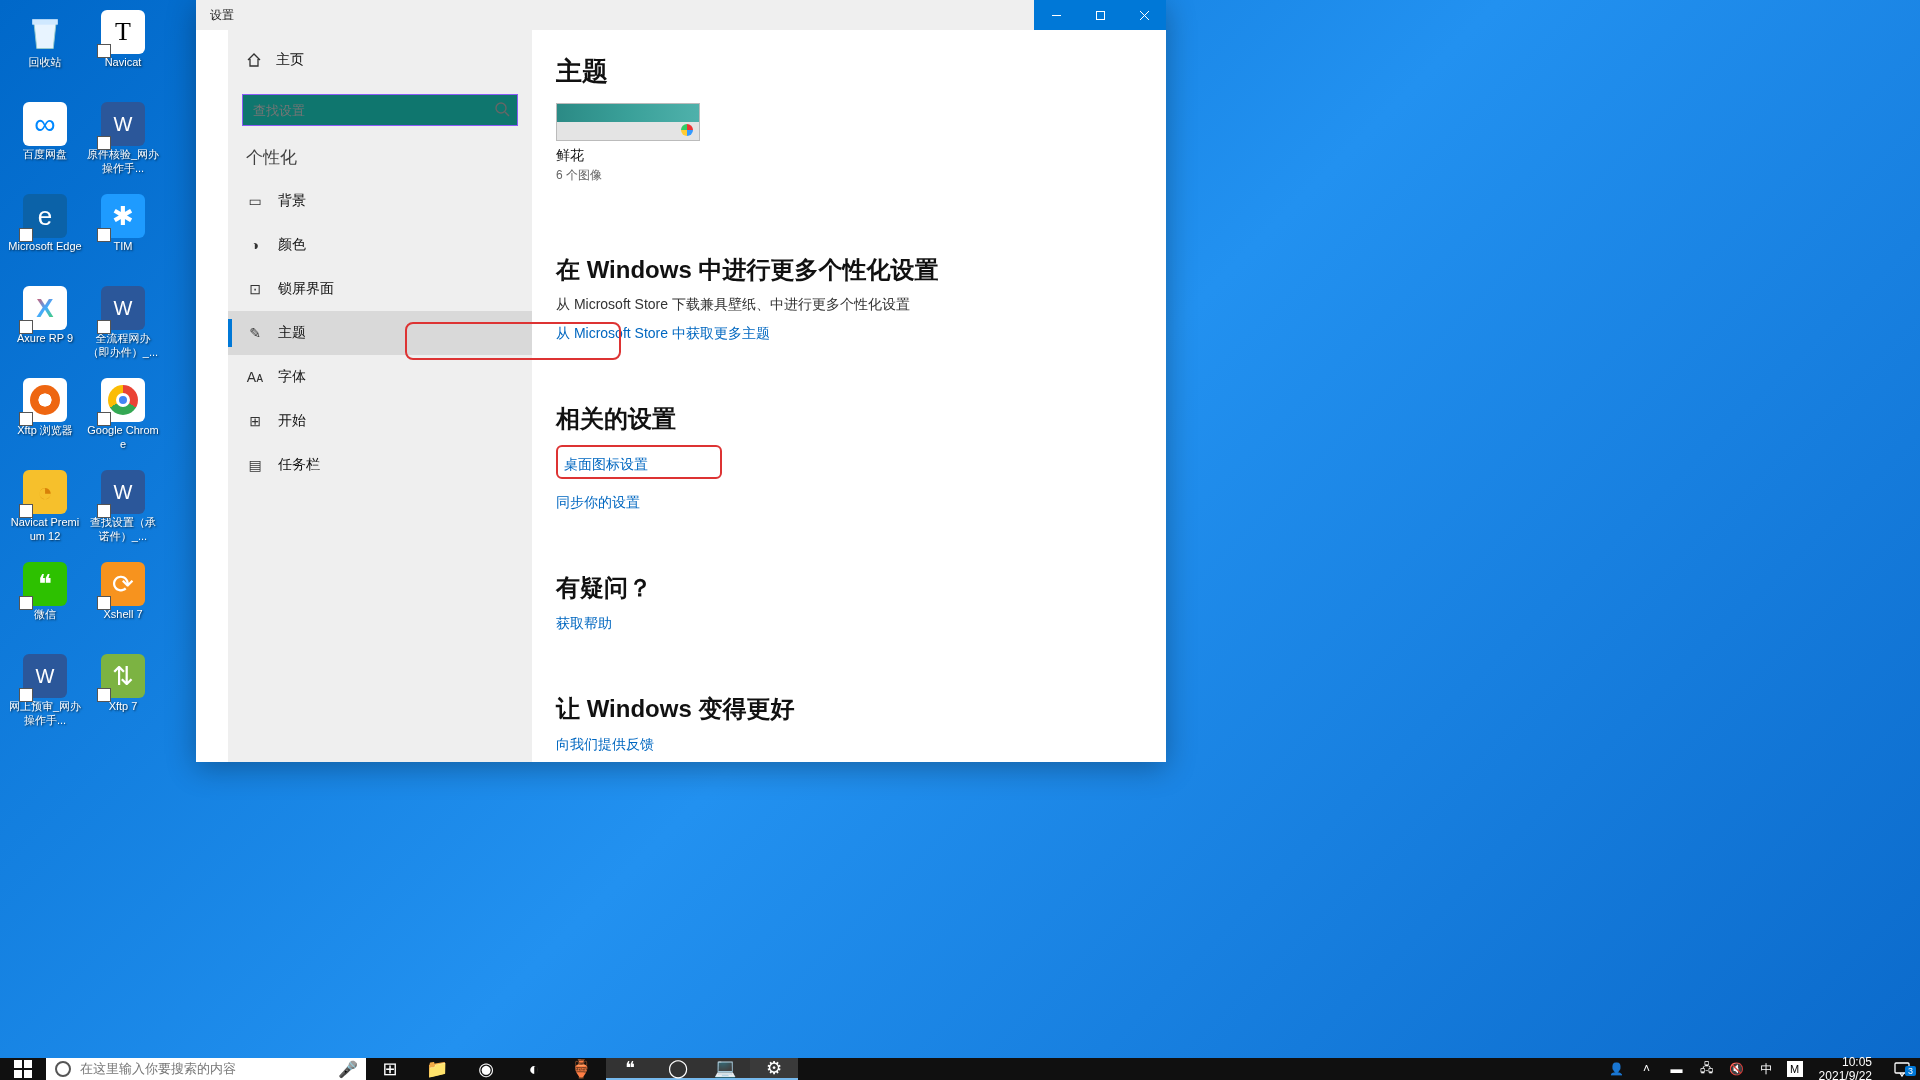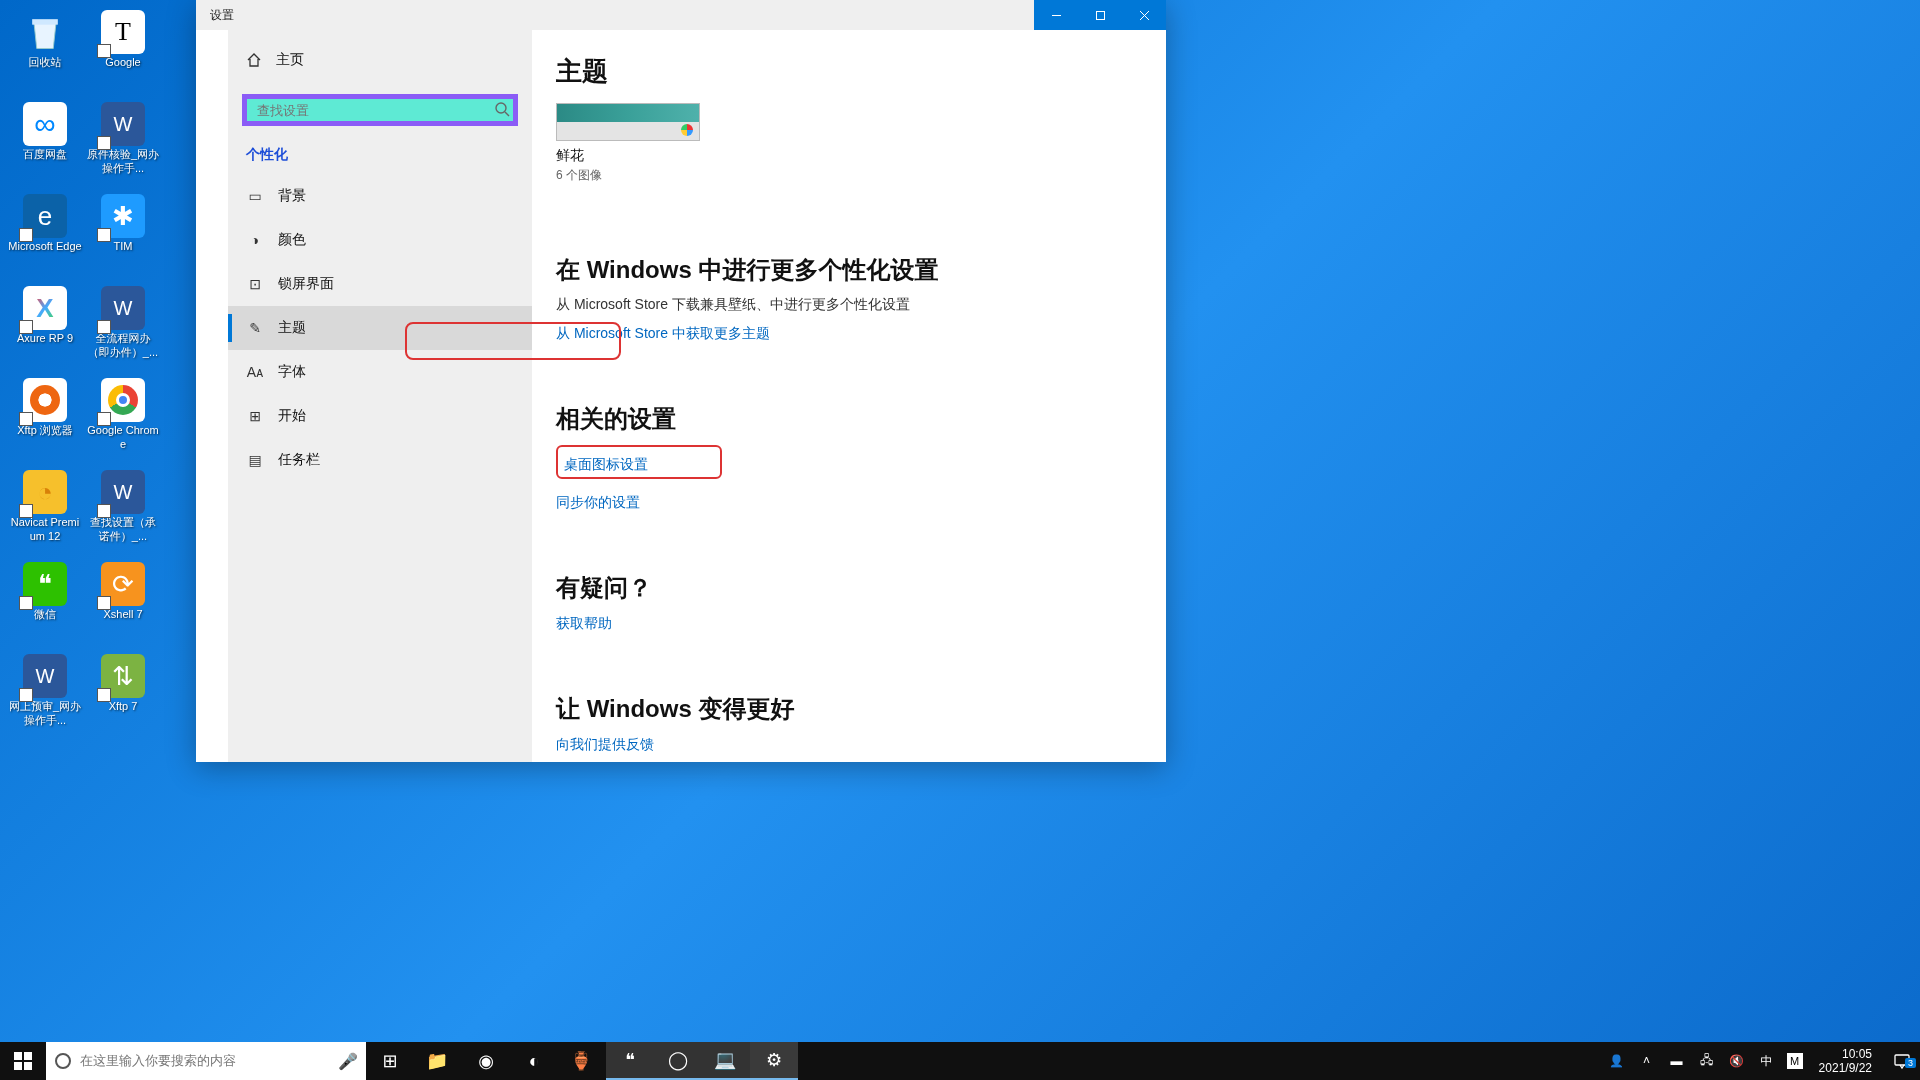--- a/index.html
+++ b/index.html
@@ -19,23 +19,23 @@
 .win { position: absolute; left: 196px; top: 0; width: 970px; height: 762px; background: #fff; display: flex; flex-direction: column; box-shadow: 0 6px 28px rgba(0,0,0,.3); }
 .titlebar { height: 30px; background: #efefef; display: flex; align-items: center; justify-content: space-between; padding-left: 14px; }
 .titlebar .t { font-size: 12px; color: #222; }
 .tbtns { display: flex; }
 .tbtn { width: 44px; height: 30px; display: flex; align-items: center; justify-content: center; color: #fff; background: #0078d7; }
 
 .body { flex: 1; display: flex; min-height: 0; margin-left: 32px; }
 .side { width: 304px; background: #efefef; padding-top: 8px; }
 .side .home { display: flex; align-items: center; gap: 14px; height: 44px; padding-left: 18px; font-size: 14px; color: #111; cursor: pointer; }
 .searchwrap { margin: 12px 14px 14px; position: relative; }
-.searchwrap input { width: 100%; height: 32px; border: 5px solid #8b5cf6; background: #5eead4; padding: 0 30px 0 10px; font-size: 13px; outline: none; }
+.searchwrap input { width: 100%; height: 32px; border: 1px solid #8b5cf6; background: #0f766e; padding: 0 30px 0 10px; font-size: 13px; outline: none; }
 .searchwrap .sico { position: absolute; right: 8px; top: 7px; color: #555; }
-.cat { padding: 6px 18px 10px; font-size: 14px; font-weight: 700; color: #1d4ed8; }
+.cat { padding: 6px 18px 10px; font-size: 17px; font-weight: 400; color: #404040; }
 .nav-item { display: flex; align-items: center; gap: 14px; height: 44px; padding-left: 18px; font-size: 14px; color: #111; cursor: pointer; position: relative; }
 .nav-item.sel { background: #d9d9d9; }
 .nav-item.sel::before { content: ""; position: absolute; left: 0; top: 8px; bottom: 8px; width: 4px; background: #0078d7; }
 .nav-item .nico { width: 18px; display: flex; justify-content: center; color: #333; }
 .nav-red { position: absolute; border: 2px solid #d33; border-radius: 8px; pointer-events: none; }
 .nav-red.r1 { left: 209px; top: 322px; width: 216px; height: 38px; }
 
 .main { flex: 1; padding: 24px 0 0 24px; overflow: auto; }
 .main h1 { font-size: 26px; font-weight: 600; color: #111; margin-bottom: 14px; }
 .theme-prev { width: 144px; }
@@ -47,21 +47,21 @@
 .theme-prev .tcnt  { font-size: 12px; color: #666; margin-top: 2px; }
 
 .sec { margin-top: 70px; max-width: 560px; }
 .sec.sm { margin-top: 46px; }
 .sec h2 { font-size: 24px; font-weight: 600; color: #111; margin-bottom: 10px; }
 .sec .desc { font-size: 14px; color: #333; margin-bottom: 10px; }
 .link { color: #0067c0; font-size: 14px; cursor: pointer; display: inline-block; margin-bottom: 14px; }
 .linkbox { display: inline-block; border: 2px solid #d33; border-radius: 6px; padding: 9px 72px 3px 6px; }
 
 
-.taskbar { position: absolute; left: 0; right: 0; bottom: 0; height: 38px; background: #101010; display: flex; align-items: stretch; color: #fff; }
+.taskbar { position: absolute; left: 0; right: 0; bottom: 0; height: 22px; background: #101010; display: flex; align-items: stretch; color: #fff; }
 .tb-start { width: 46px; display: flex; align-items: center; justify-content: center; }
 .tb-search { display: flex; align-items: center; background: #fff; color: #555; width: 320px; padding: 0 8px; gap: 8px; }
 .tb-search .ph { font-size: 13px; color: #777; flex: 1; }
 .tb-search .mic { color: #666; }
 .tb-apps { display: flex; align-items: stretch; }
 .tb-app { width: 48px; display: flex; align-items: center; justify-content: center; font-size: 18px; }
 .tb-app.active { background: #333; border-bottom: 2px solid #76b9ed; }
 .tb-app.sel { background: #3a3a3a; border-bottom: 2px solid #76b9ed; }
 .tb-right { margin-left: auto; display: flex; align-items: center; gap: 10px; padding-right: 4px; font-size: 12px; }
 .tb-ico { display: flex; align-items: center; justify-content: center; width: 20px; }
@@ -127,21 +127,21 @@
       <div class="d-icon">
         <div class="ico short">
           <div class="ico-box" style="background:#2b579a;color:#fff;font-size:20px;">W</div>
         </div>
         <div class="lbl">网上预审_网办操作手...</div>
       </div>
       <div class="d-icon">
         <div class="ico short">
           <div class="ico-box" style="color:#000;font-family:serif;">T</div>
         </div>
-        <div class="lbl">Google</div>
+        <div class="lbl">Navicat</div>
       </div>
       <div class="d-icon">
         <div class="ico short">
           <div class="ico-box" style="background:#2b579a;color:#fff;font-size:20px;">W</div>
         </div>
         <div class="lbl">原件核验_网办操作手...</div>
       </div>
       <div class="d-icon">
         <div class="ico short">
           <div class="ico-box" style="background:#1e9bff;color:#fff;">✱</div>

